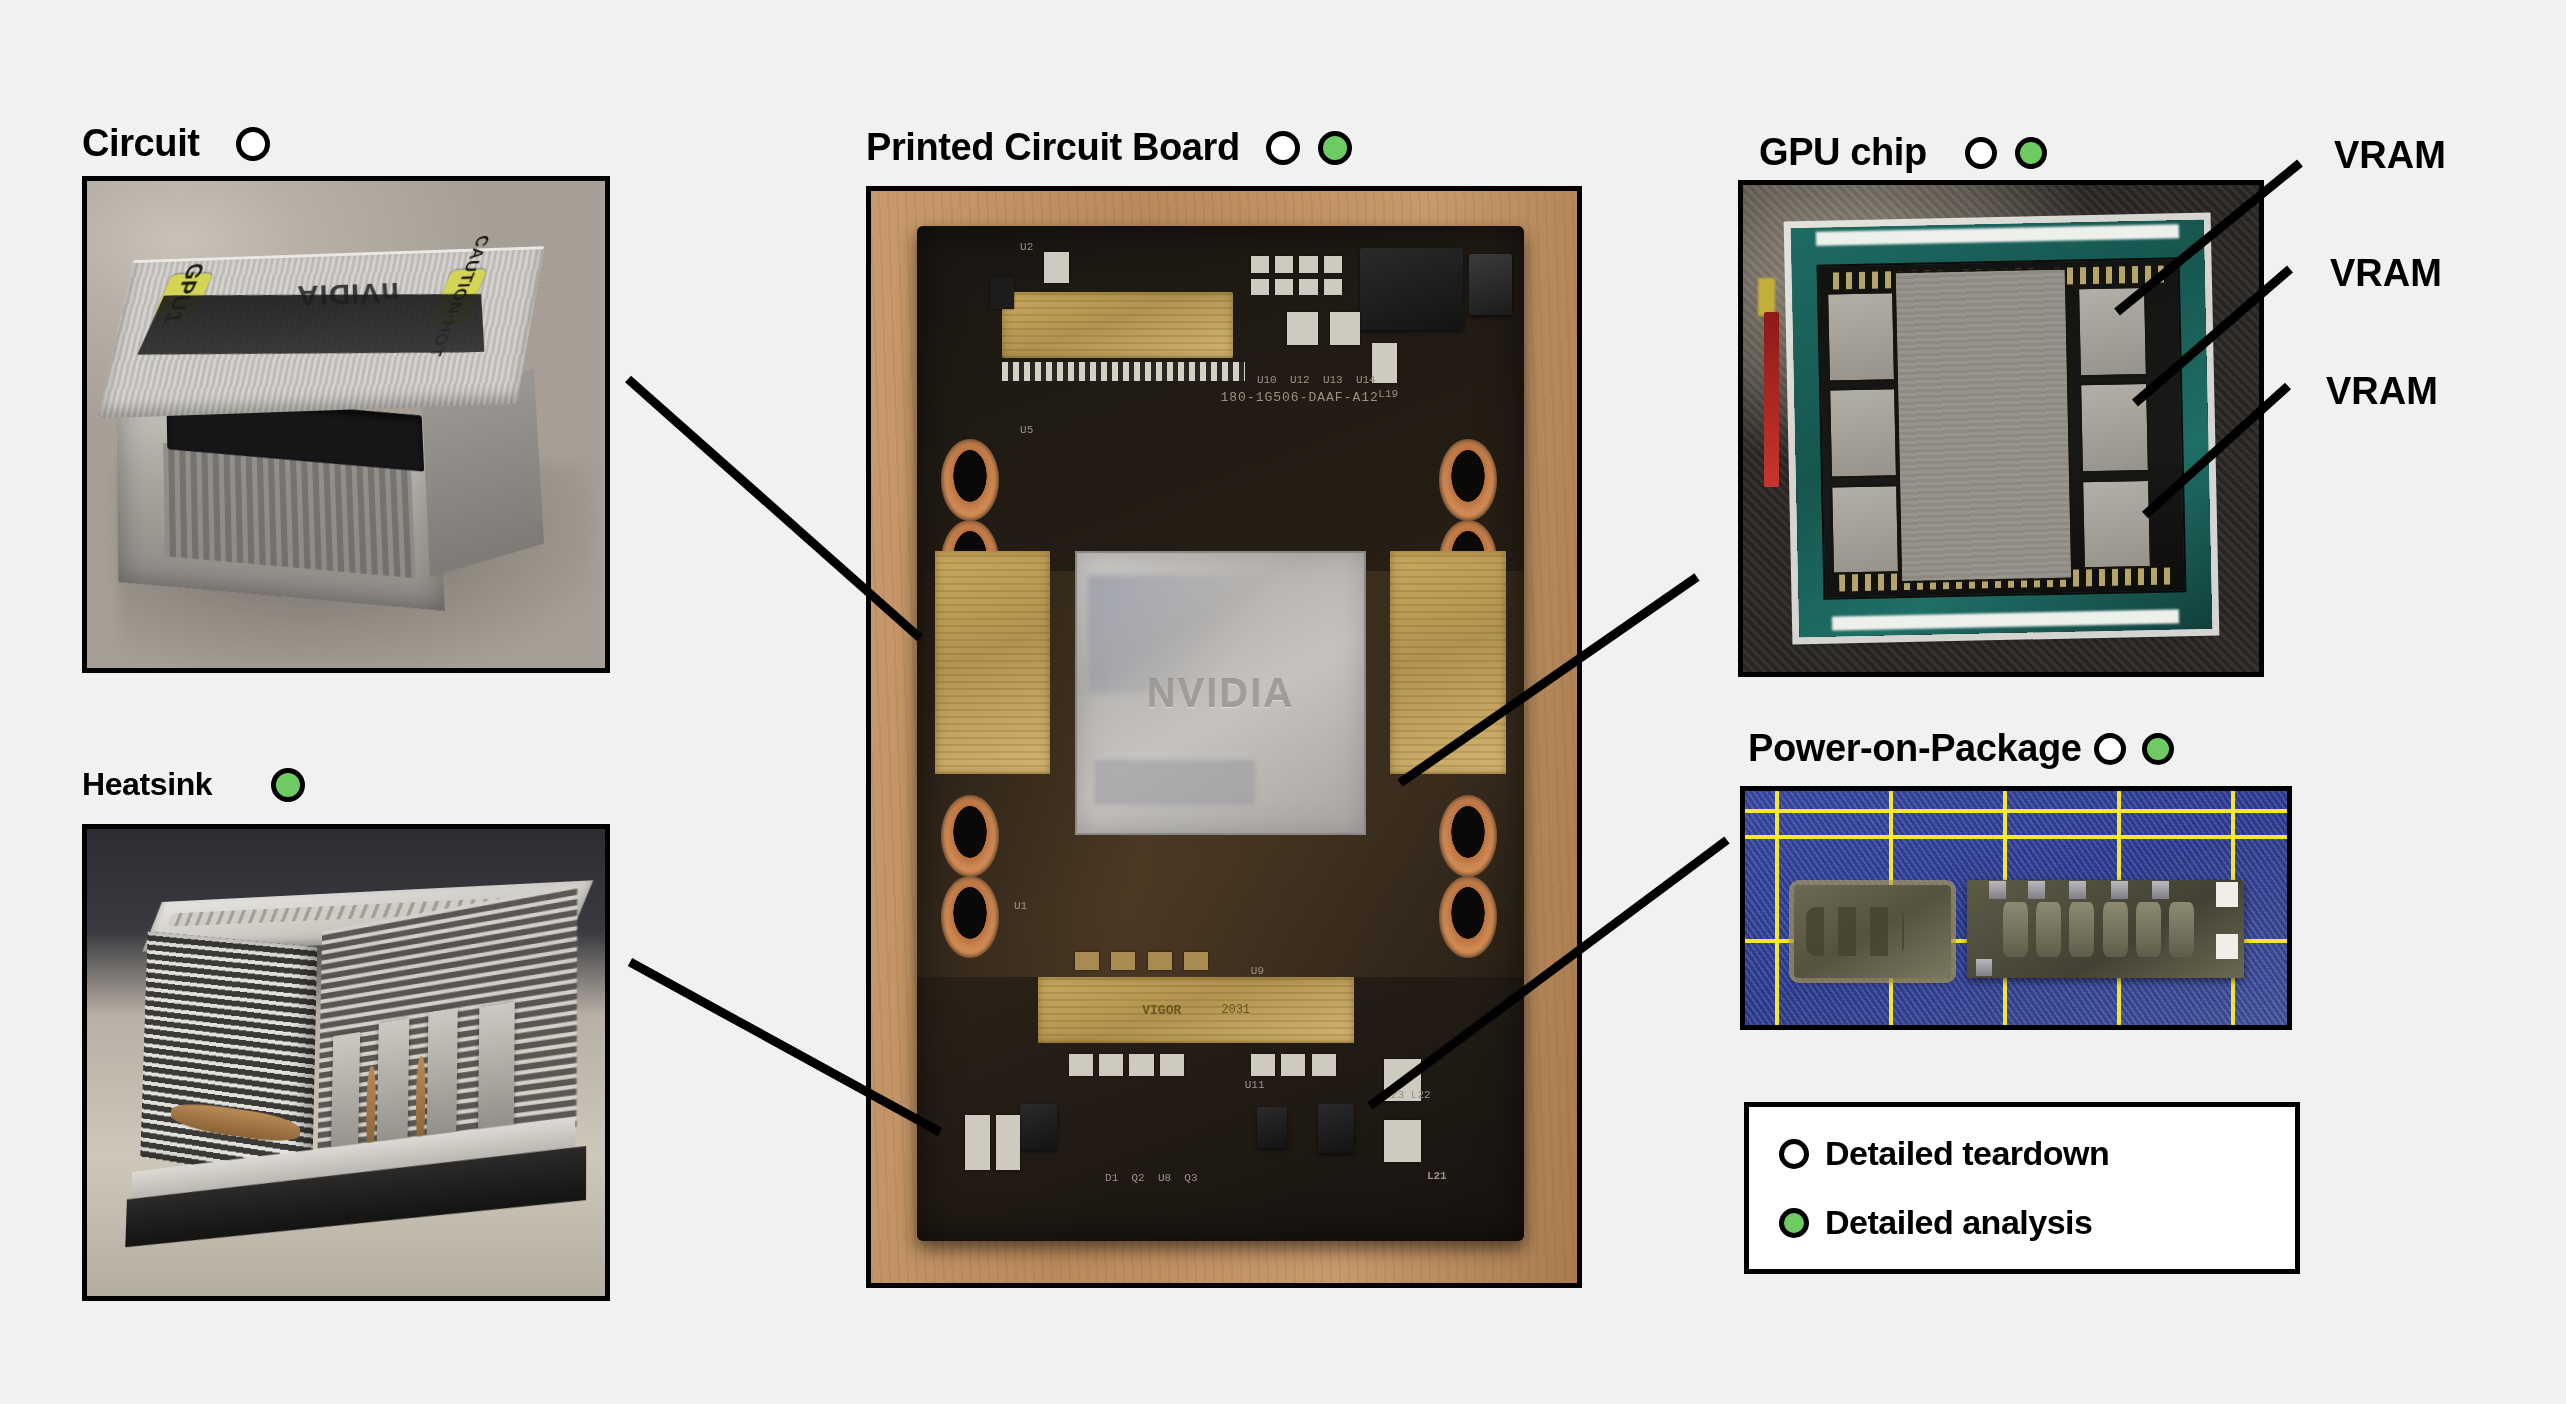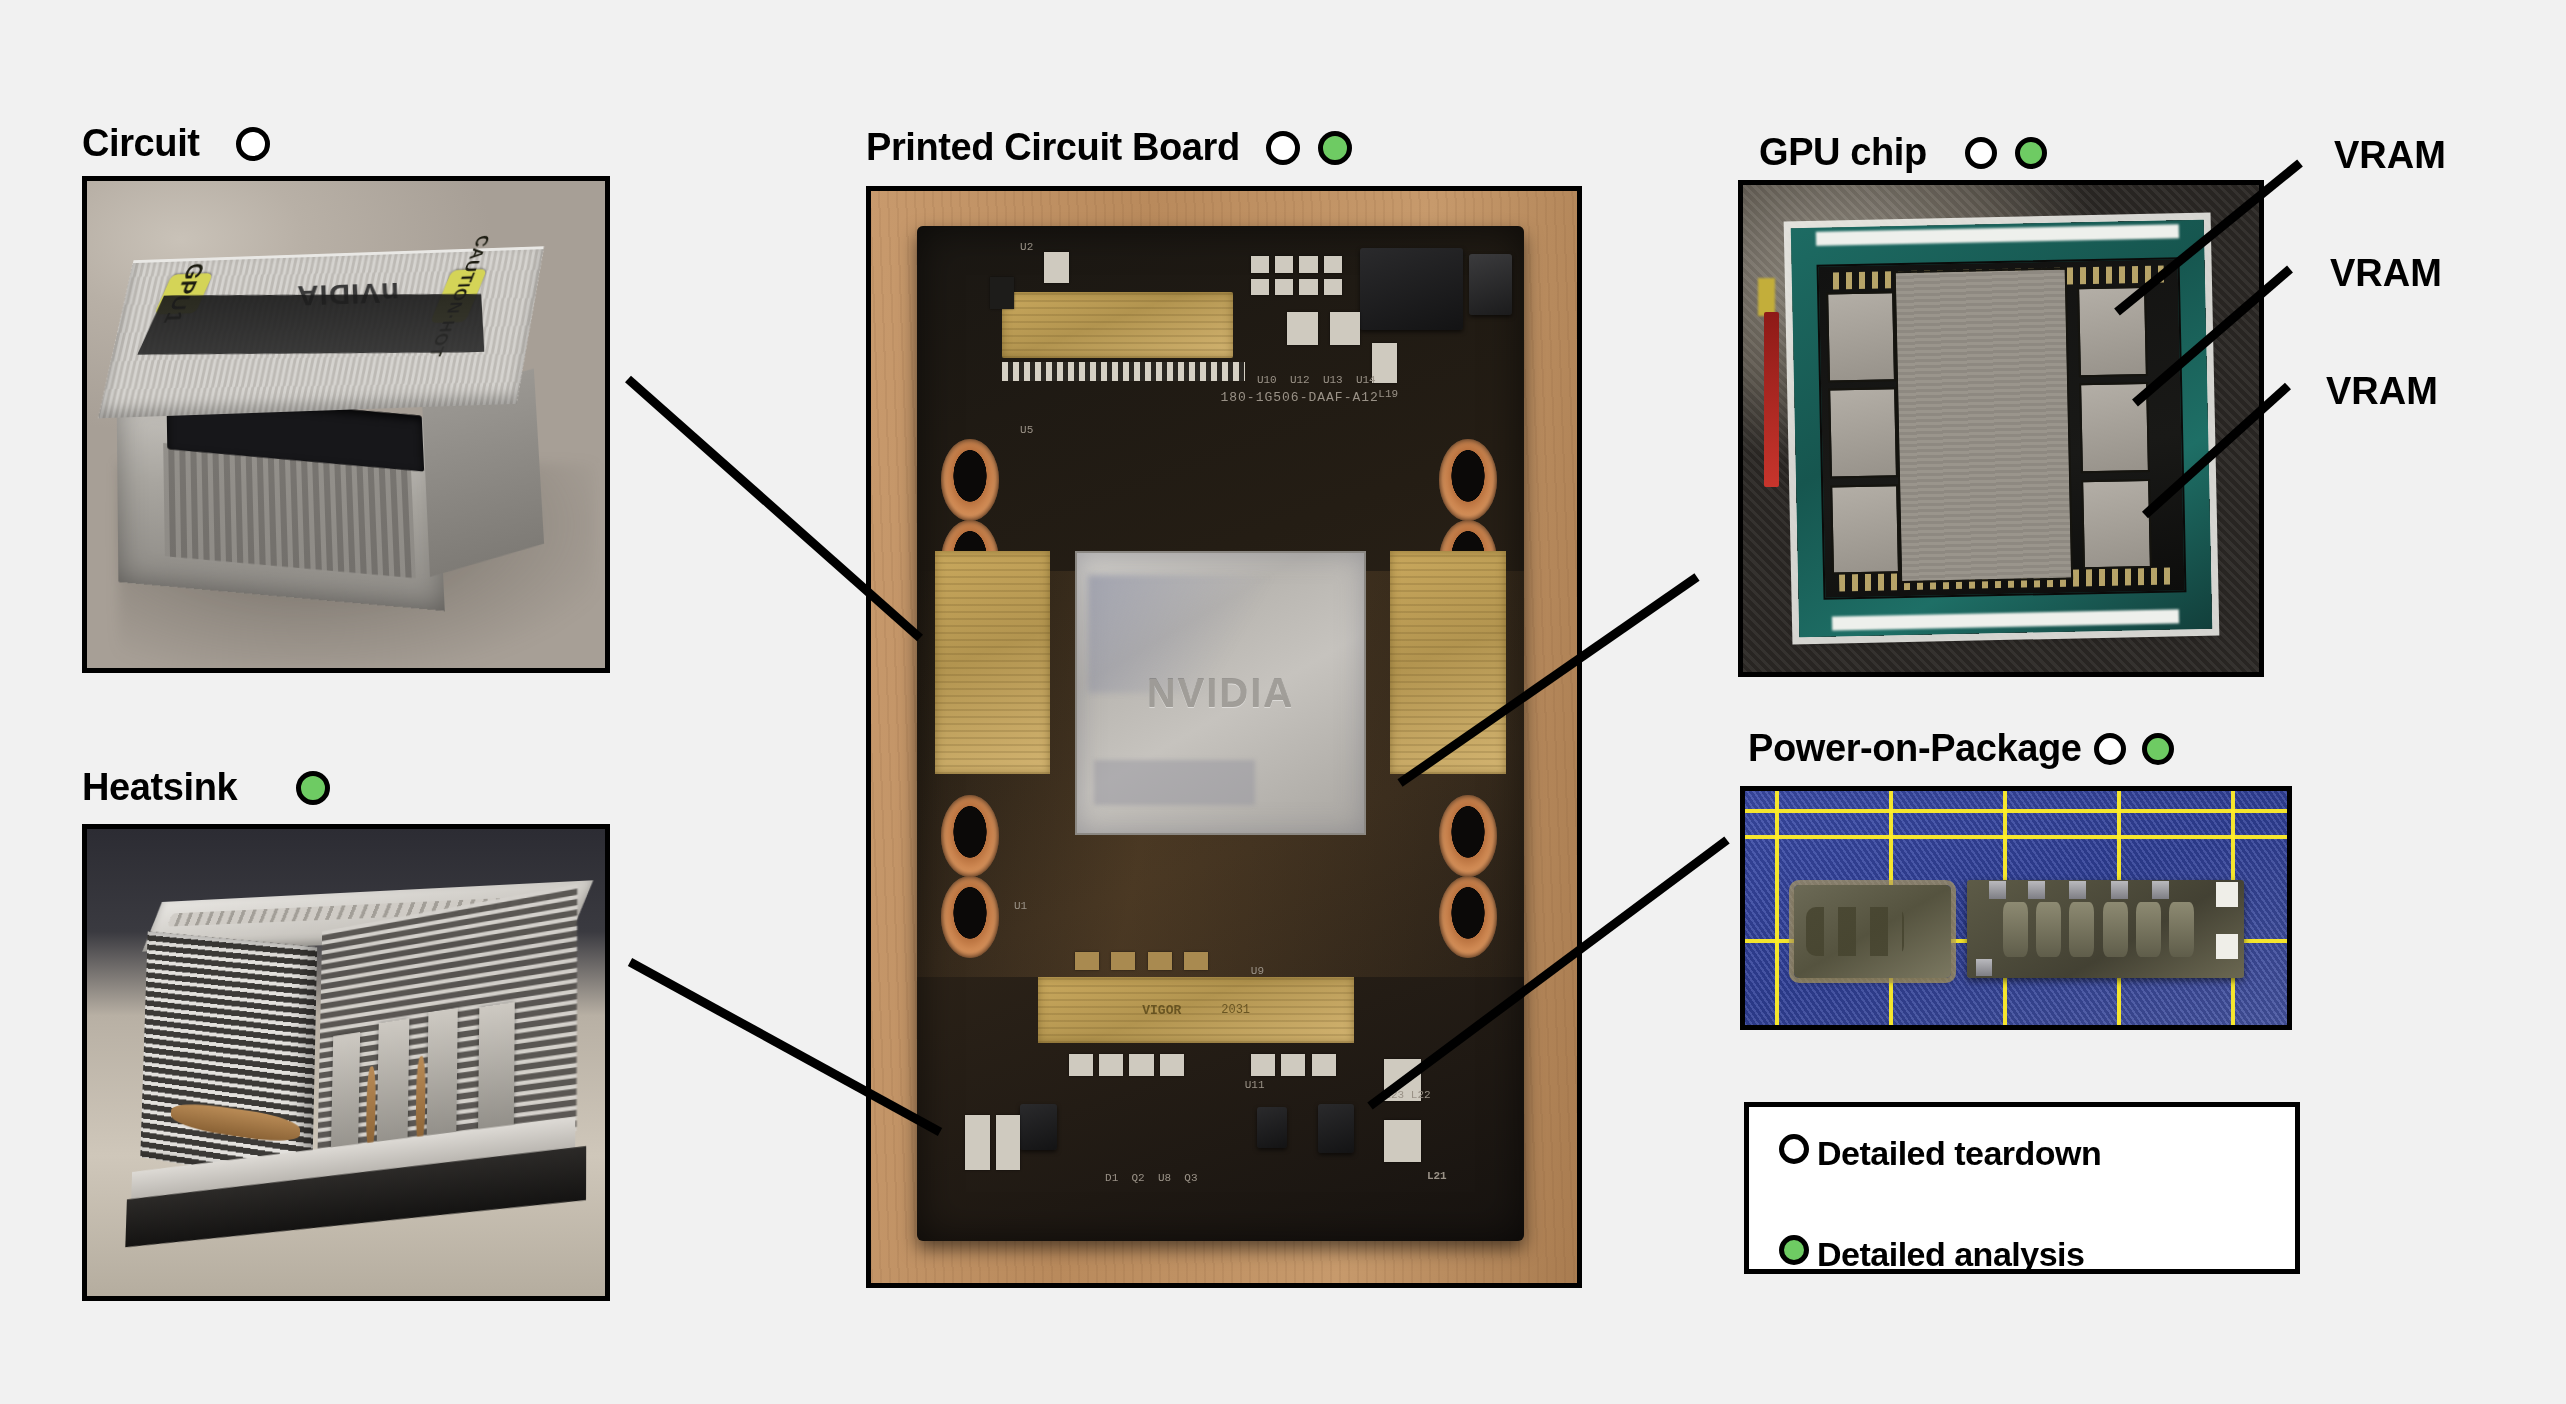--- a/index.html
+++ b/index.html
@@ -51,21 +51,21 @@
   .legend {
     position: absolute;
     border: 5px solid #000;
     background: #ffffff;
     display: flex;
     flex-direction: column;
     justify-content: center;
     gap: 30px;
     padding: 22px 30px;
   }
-  .legend-row { display: flex; align-items: flex-start; gap: 8px; margin-top: 32px; }
+  .legend-row { display: flex; align-items: center; gap: 16px; }
   .legend-row .ltxt { font-weight: bold; color: #000; font-size: 34px; letter-spacing: -0.5px; }
 
   
 
   
   .casing-bg {
     position:absolute; inset:0;
     background:
       radial-gradient(ellipse 60% 40% at 18% 12%, #c9c2b8 0%, #b8b0a6 40%, #a79f96 100%),
       linear-gradient(160deg, #bdb5ab 0%, #a8a098 55%, #98908a 100%);
@@ -340,21 +340,21 @@
             <span>CAUTION·HOT</span>
           </div>
           <div class="nvidia-mark">
             <span>nVIDIA</span>
           </div>
         </div>
       </div>
     </div>
   </div>
 
-  <div class="sec-label" style="left:82px; top:766px; font-size:38px;gap:29px;">
+  <div class="sec-label" style="left:82px; top:766px; font-size:32px;gap:29px;">
     <span class="txt">Heatsink</span>
     <span class="dot green" style="width:34px;height:34px;margin-left:30px;"></span>
   </div>
 
   <div class="panel" style="left:82px; top:824px; width:528px; height:477px;">
     <div class="photo">
       <div class="hs-bg"></div>
       <div class="hs-body">
         <div class="hs-toplate"></div>
         <div class="fins-right"></div>

